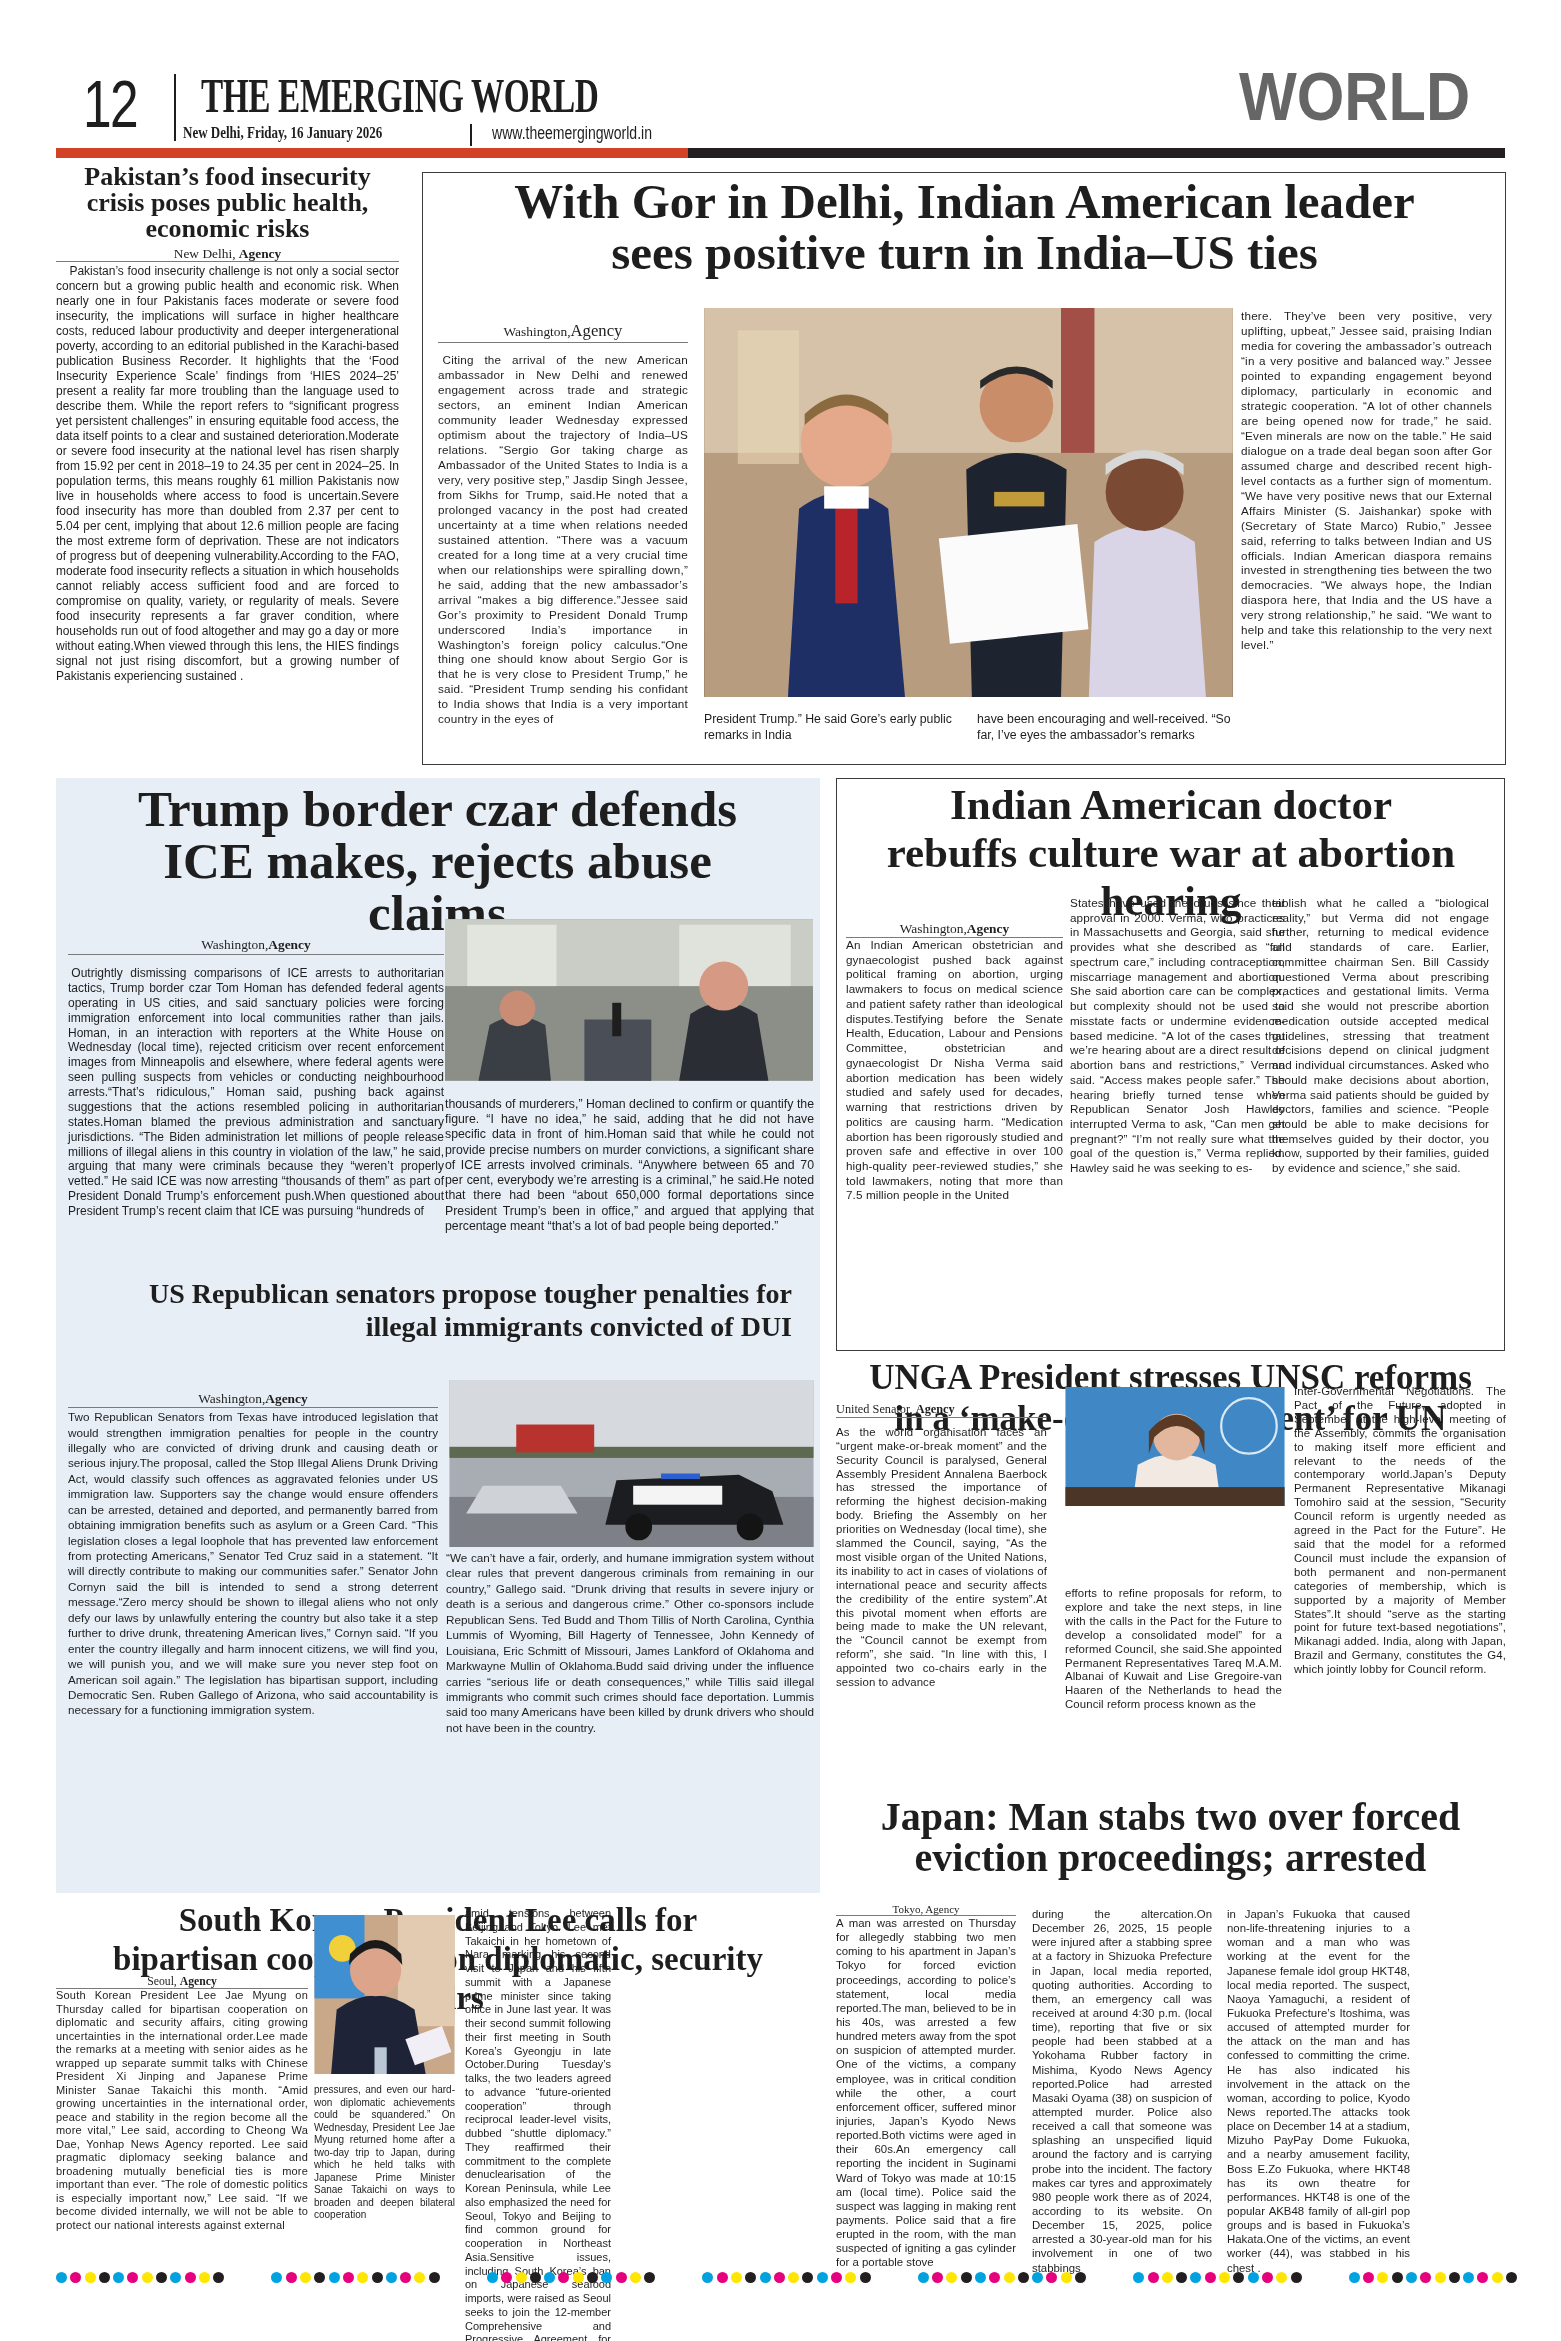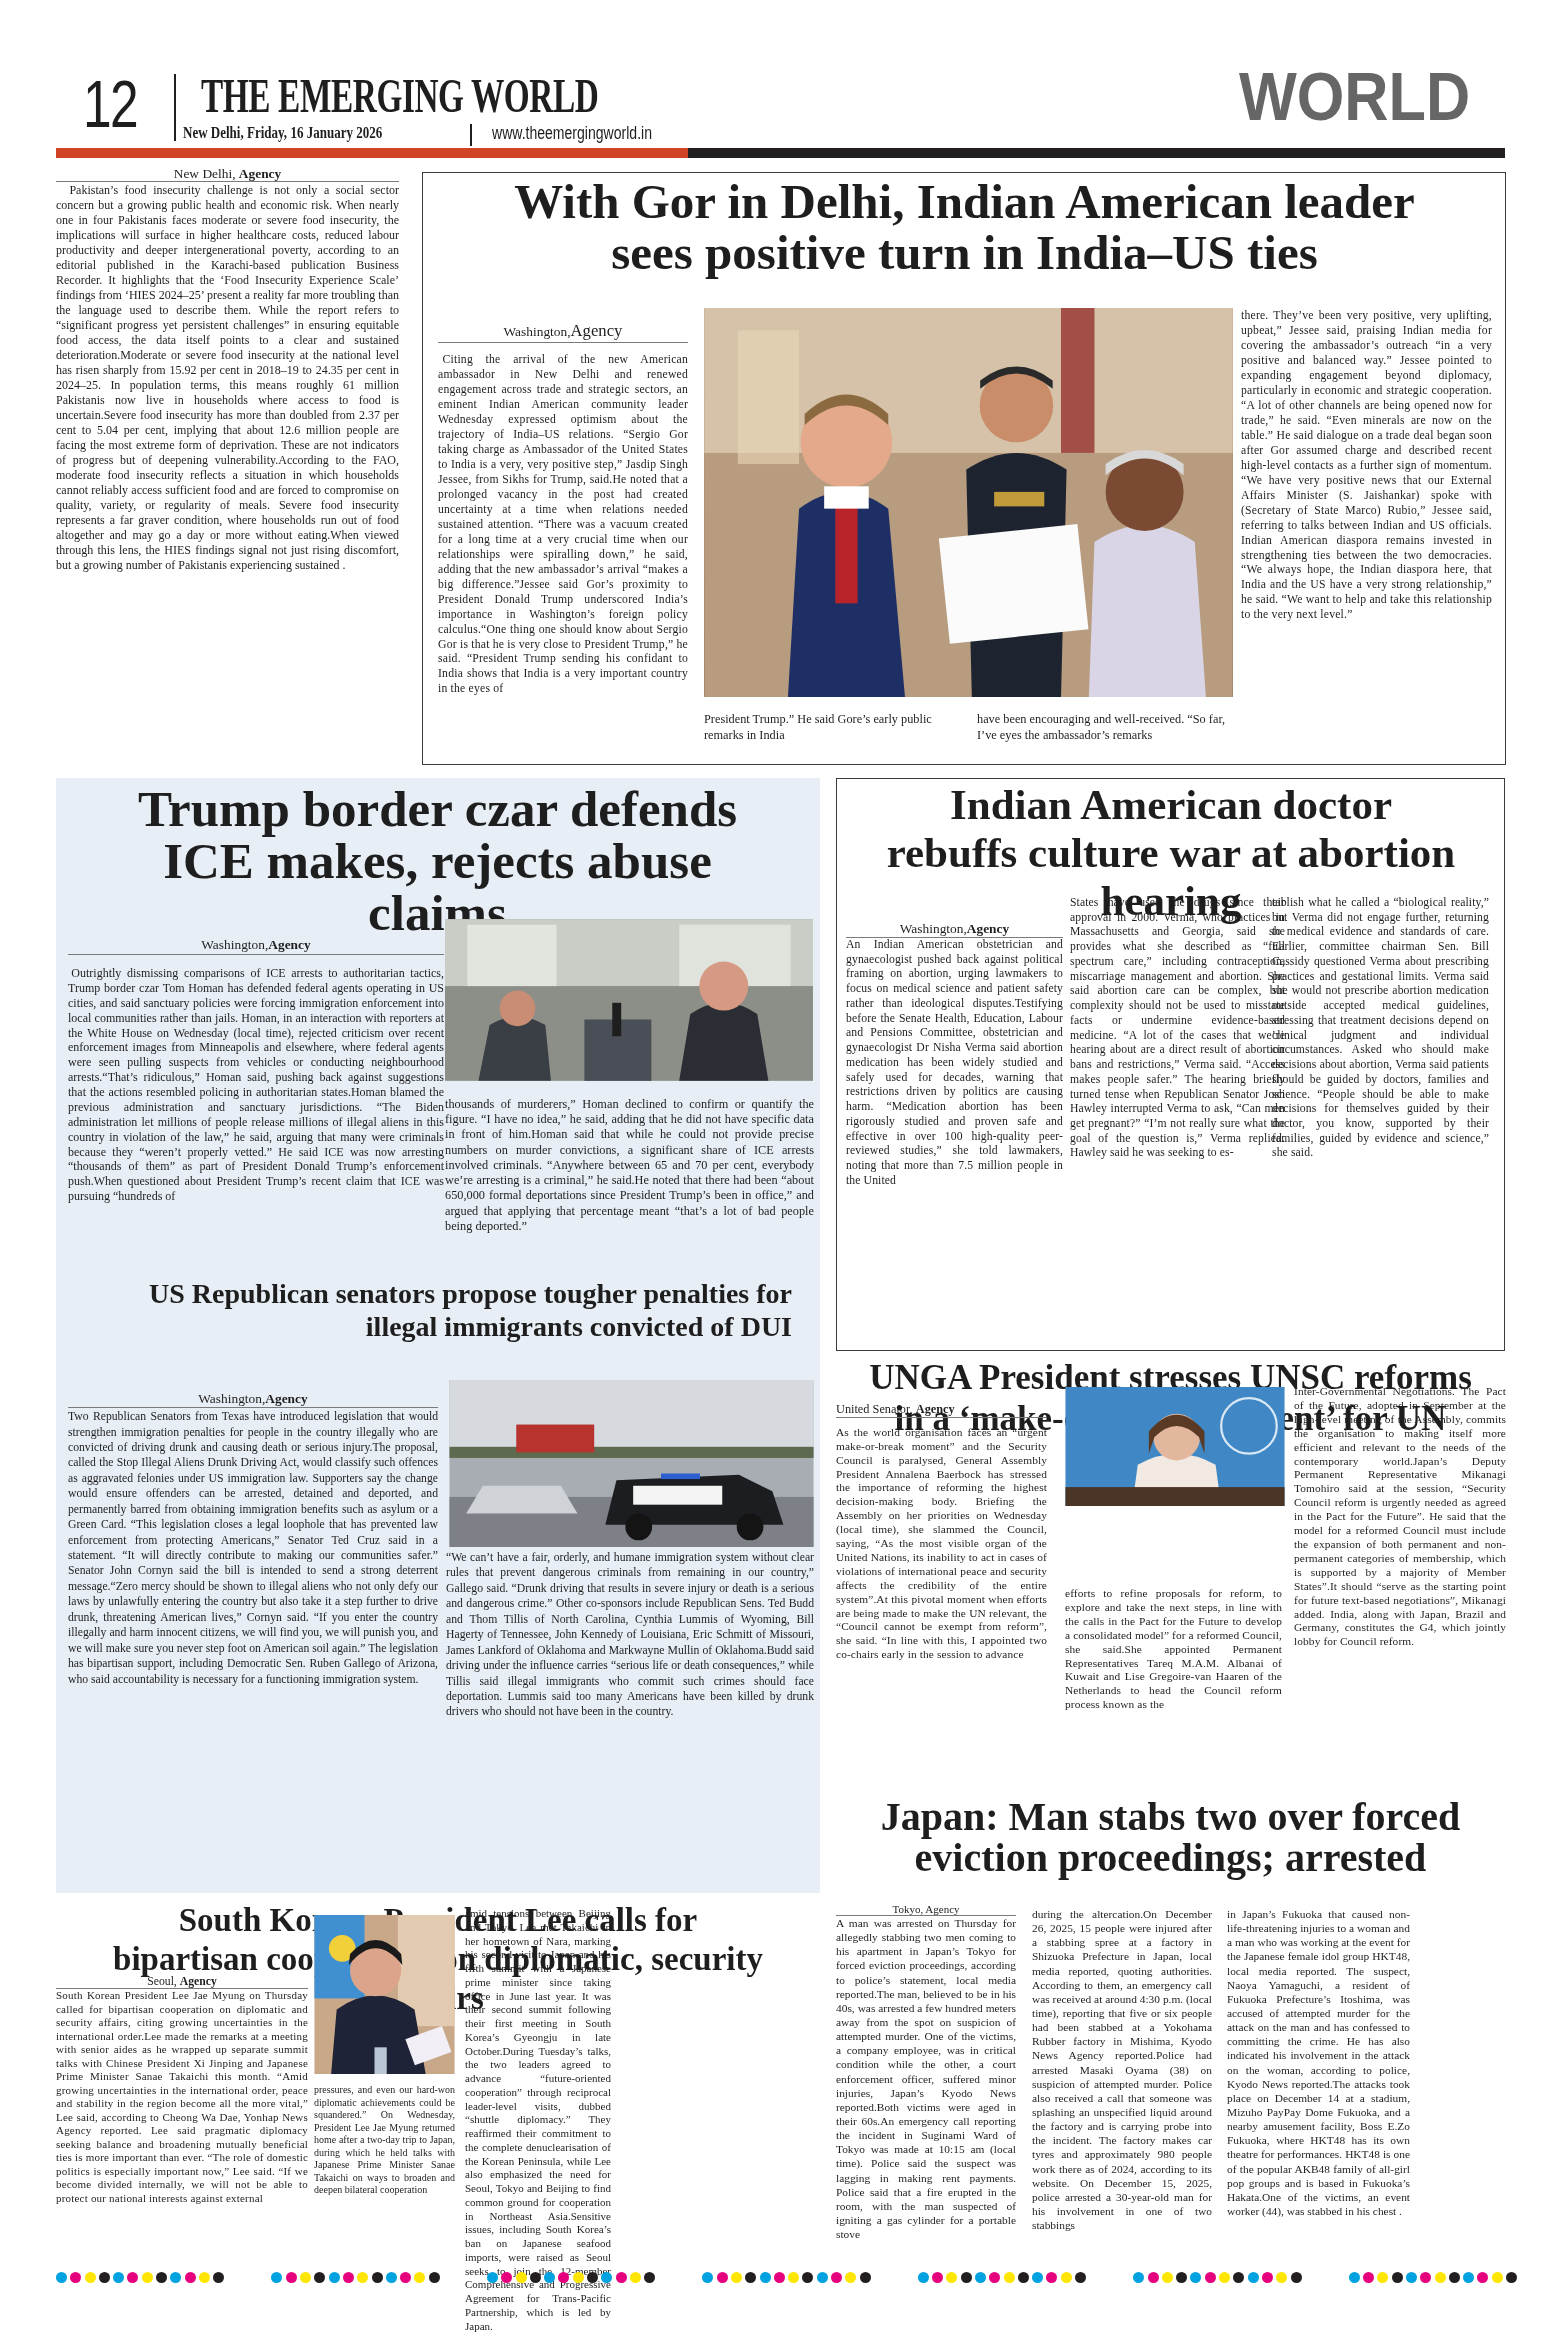--- a/index.html
+++ b/index.html
@@ -16,21 +16,21 @@
   .mast-vline2 { left: 470px; top: 124px; width: 1.7px; height: 22px; background: #1e1e1e; }
   .mast-url { left: 492px; top: 123px; font-family: "Liberation Sans", sans-serif; font-size: 18px; color: #1e1e1e; transform: scaleX(0.78); transform-origin: left top; white-space: nowrap; }
   .section-label { left: 1239px; top: 62px; font-family: "Liberation Sans", sans-serif; font-weight: 700; font-size: 68px; color: #666666; line-height: 1; transform: scaleX(0.9); transform-origin: left top; }
   .mast-bar-red { left: 56px; top: 148px; width: 632px; height: 9.5px; background: #d14227; }
   .mast-bar-black { left: 688px; top: 148px; width: 817px; height: 9.5px; background: #231f20; }
 
   
   .headline { font-family: "Liberation Serif", serif; font-weight: 700; color: #1e1e1e; text-align: center; line-height: 1.02; }
   .dateline { font-family: "Liberation Serif", serif; font-size: 14.5px; text-align: center; border-bottom: 1.7px solid #7a7a7a; color: #1e1e1e; margin-top: 14px; }
   .dateline b { font-weight: 700; }
-  .body-text { font-family: Liberation Serif, serif; font-size: 12.5px; line-height: 1.24; text-align: justify; color: #1e1e1e; hyphens: auto; }
+  .body-text { font-family: Liberation Sans, sans-serif; font-size: 12.5px; line-height: 1.24; text-align: justify; color: #1e1e1e; hyphens: auto; }
 
   
   .photo { overflow: hidden; }
   .shade-panel { background: #e8eef6; }
 
   .box-border { border: 1.7px solid #3b3b3b; }
 
   .dots { display: flex; gap: 3.3px; }
   .dot { width: 11px; height: 11px; border-radius: 50%; }
 </style>
@@ -41,20 +41,21 @@
 <div class="abs mast-vline"></div>
 <div class="abs mast-title">THE EMERGING WORLD</div>
 <div class="abs mast-date">New Delhi, Friday, 16 January 2026</div>
 <div class="abs mast-vline2"></div>
 <div class="abs mast-url">www.theemergingworld.in</div>
 <div class="abs section-label">WORLD</div>
 <div class="abs mast-bar-red"></div>
 <div class="abs mast-bar-black"></div>
 
 <div class="abs" style="left:56px; top:162px; width:343px; height:608px;">
+  <div class="headline" style="font-size:26px; line-height:1.0; padding:2.2px 6.7px 0;">Pakistan’s food insecurity crisis poses public health, economic risks</div>
   <div class="dateline" style="margin-top:4.5px; font-size:13.4px; line-height:1.1;">
     <span>New Delhi,</span>
     <b>Agency</b>
   </div>
   <div class="body-text" style="font-size:12px; line-height:1.25; margin-top:1.1px; text-indent:13.4px;">Pakistan’s food insecurity challenge is not only a social sector concern but a growing public health and economic risk. When nearly one in four Pakistanis faces moderate or severe food insecurity, the implications will surface in higher healthcare costs, reduced labour productivity and deeper intergenerational poverty, according to an editorial published in the Karachi-based publication Business Recorder. It highlights that the ‘Food Insecurity Experience Scale’ findings from ‘HIES 2024–25’ present a reality far more troubling than the language used to describe them. While the report refers to “significant progress yet persistent challenges” in ensuring equitable food access, the data itself points to a clear and sustained deterioration.Moderate or severe food insecurity at the national level has risen sharply from 15.92 per cent in 2018–19 to 24.35 per cent in 2024–25. In population terms, this means roughly 61 million Pakistanis now live in households where access to food is uncertain.Severe food insecurity has more than doubled from 2.37 per cent to 5.04 per cent, implying that about 12.6 million people are facing the most extreme form of deprivation. These are not indicators of progress but of deepening vulnerability.According to the FAO, moderate food insecurity reflects a situation in which households cannot reliably access sufficient food and are forced to compromise on quality, variety, or regularity of meals. Severe food insecurity represents a far graver condition, where households run out of food altogether and may go a day or more without eating.When viewed through this lens, the HIES findings signal not just rising discomfort, but a growing number of Pakistanis experiencing sustained .</div>
 </div>
 
 <div class="abs box-border" style="left:422px; top:172px; width:1084px; height:593px;"></div>
 <div class="abs headline" style="left:429px; top:177px; width:1071px; font-size:49px; line-height:1.04; padding:0 45px;">With Gor in Delhi, Indian American leader sees positive turn in India–US ties</div>
 <div class="abs" style="left:438px; top:307px; width:250px;">

